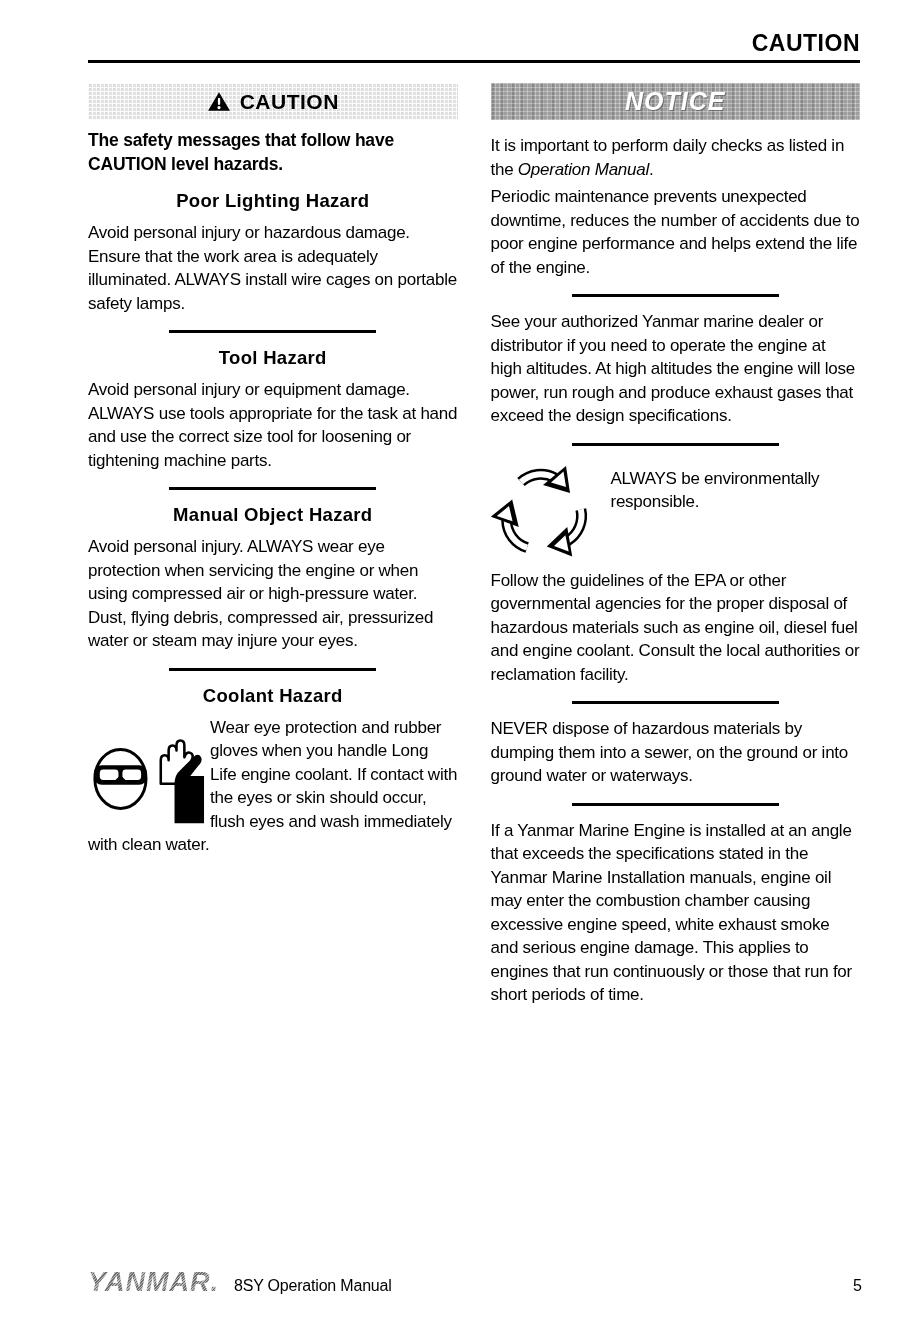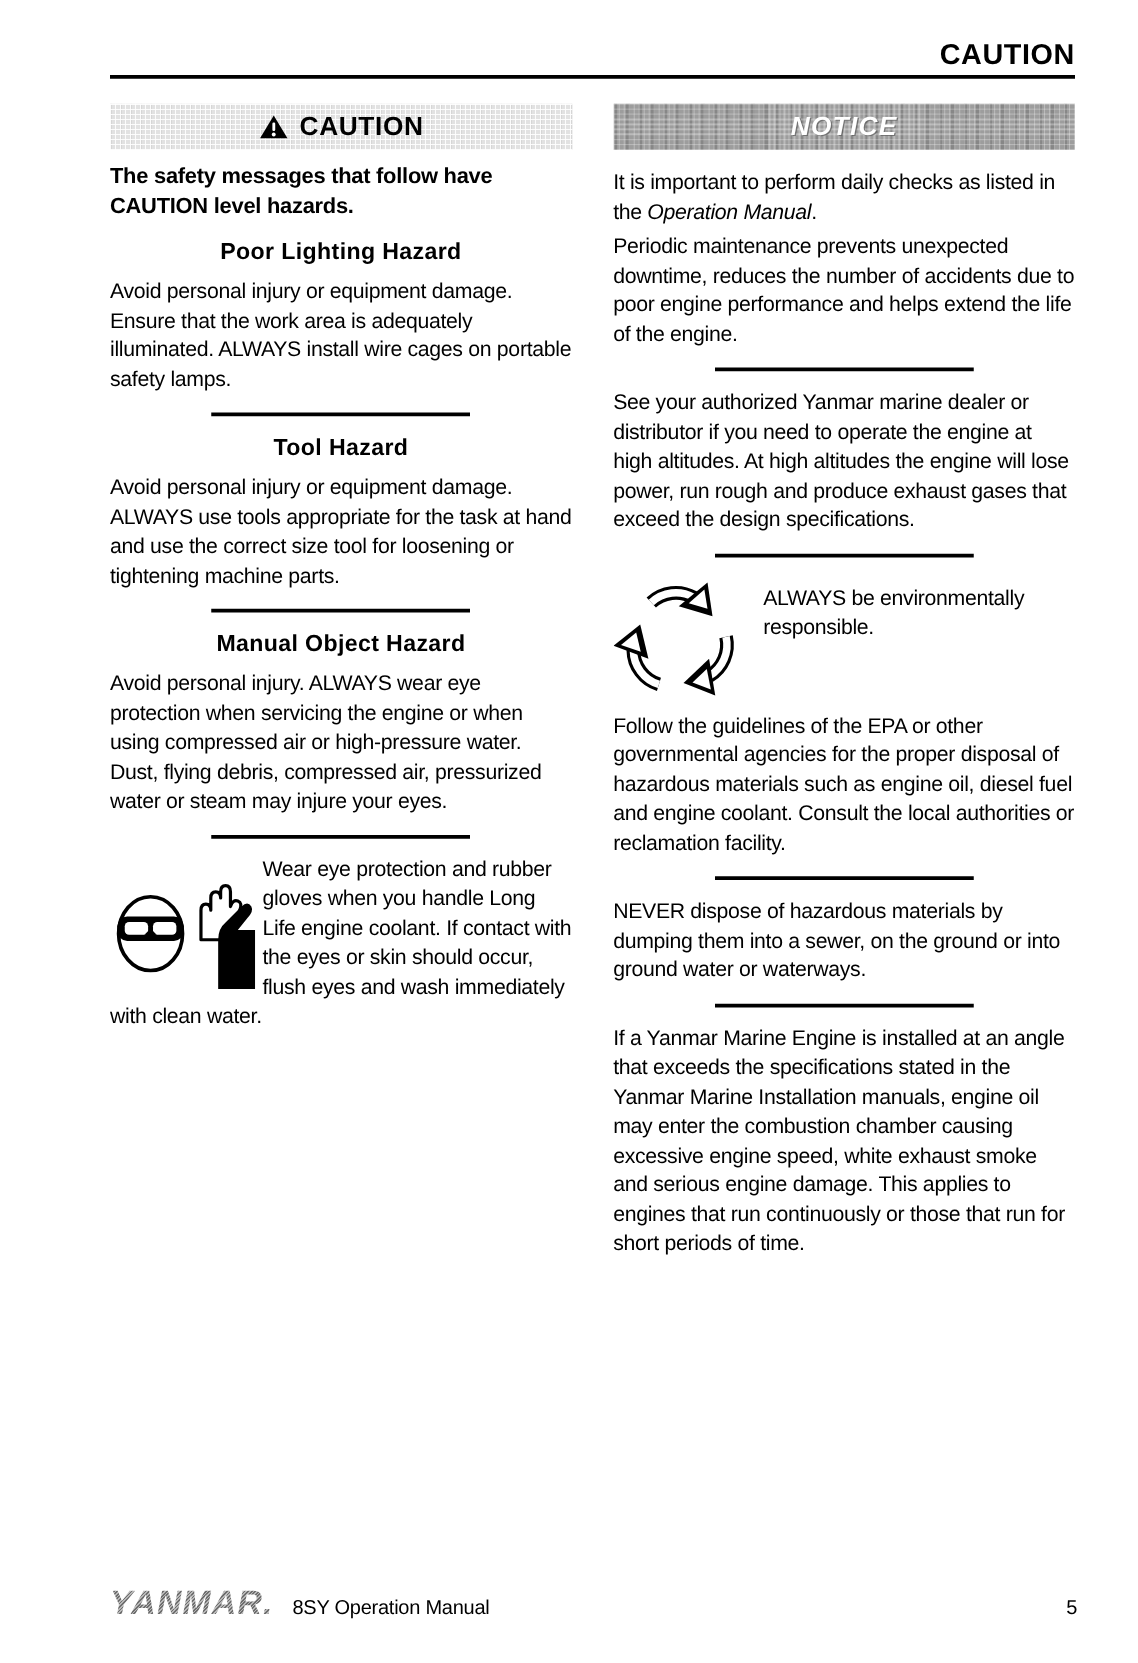--- a/index.html
+++ b/index.html
@@ -36,21 +36,21 @@
   }
   .banner.caution .banner-label { font-size:21px; font-weight:bold; letter-spacing:.5px; color:#000; }
   .banner.notice {
     background-color:#9d9d9d;
     background-image:
       repeating-linear-gradient(0deg, rgba(255,255,255,.30) 0 1px, transparent 1px 4px),
       repeating-linear-gradient(90deg, rgba(255,255,255,.30) 0 1px, transparent 1px 4px),
       repeating-linear-gradient(90deg, rgba(0,0,0,.14) 0 3px, transparent 3px 10px);
   }
   .banner.notice .banner-label {
-    font-size:21px; font-weight:bold; font-style:italic; letter-spacing:1px;
+    font-size:25px; font-weight:bold; font-style:italic; letter-spacing:1px;
     color:#fff; text-shadow:1px 1px 0 rgba(90,90,90,.7);
   }
   .warn-triangle { width:24px; height:21px; display:block; }
 
   
   .intro { font-size:17.5px; font-weight:bold; line-height:24px; letter-spacing:-.2px; margin:8px 0 4px; }
   .section-title { text-align:center; font-size:18.5px; font-weight:bold; letter-spacing:.3px; margin:14px 0 9px; }
   .para { font-size:17px; line-height:23.5px; letter-spacing:-.25px; margin:0 0 4px; }
   .para .ital { font-style:italic; }
   hr.sep { width:207px; margin:15px auto 13px; border:0; border-top:3px solid #000; }
@@ -98,31 +98,32 @@
             <path d="M13 1.5 L25 21.5 H1 Z" fill="#000"></path>
             <rect x="11.8" y="7.6" width="2.5" height="7.6" rx="1.1" fill="#fff"></rect>
             <circle cx="13" cy="18.2" r="1.7" fill="#fff"></circle>
           </svg>
           <span class="banner-label">CAUTION</span>
         </div>
 
         <p class="intro">The safety messages that follow have CAUTION level hazards.</p>
 
         <h3 class="section-title">Poor Lighting Hazard</h3>
-        <p class="para">Avoid personal injury or equipment damage. Ensure that the work area is adequately illuminated. ALWAYS install wire cages on portable safety lamps.</p>
+        <p class="para">Avoid personal injury or hazardous damage. Ensure that the work area is adequately illuminated. ALWAYS install wire cages on portable safety lamps.</p>
 
         <hr class="sep">
         <h3 class="section-title">Tool Hazard</h3>
         <p class="para">Avoid personal injury or equipment damage. ALWAYS use tools appropriate for the task at hand and use the correct size tool for loosening or tightening machine parts.</p>
 
         <hr class="sep">
         <h3 class="section-title">Manual Object Hazard</h3>
         <p class="para">Avoid personal injury. ALWAYS wear eye protection when servicing the engine or when using compressed air or high-pressure water. Dust, flying debris, compressed air, pressurized water or steam may injure your eyes.</p>
 
         <hr class="sep">
+        <h3 class="section-title">Coolant Hazard</h3>
         <div class="para clearfix">
           <span class="coolant-icon">
             <svg viewBox="0 0 120 106" aria-hidden="true">
 
               <ellipse cx="33" cy="59" rx="26" ry="30" fill="#fff" stroke="#000" stroke-width="3"></ellipse>
 
               <rect x="6" y="45" width="54" height="20" rx="8" fill="#000"></rect>
               <rect x="12" y="49.5" width="19" height="10.5" rx="3.5" fill="#fff"></rect>
               <rect x="35" y="49.5" width="19" height="10.5" rx="3.5" fill="#fff"></rect>
               <path d="M28 60 L33 55 L38 60 Z" fill="#000"></path>

